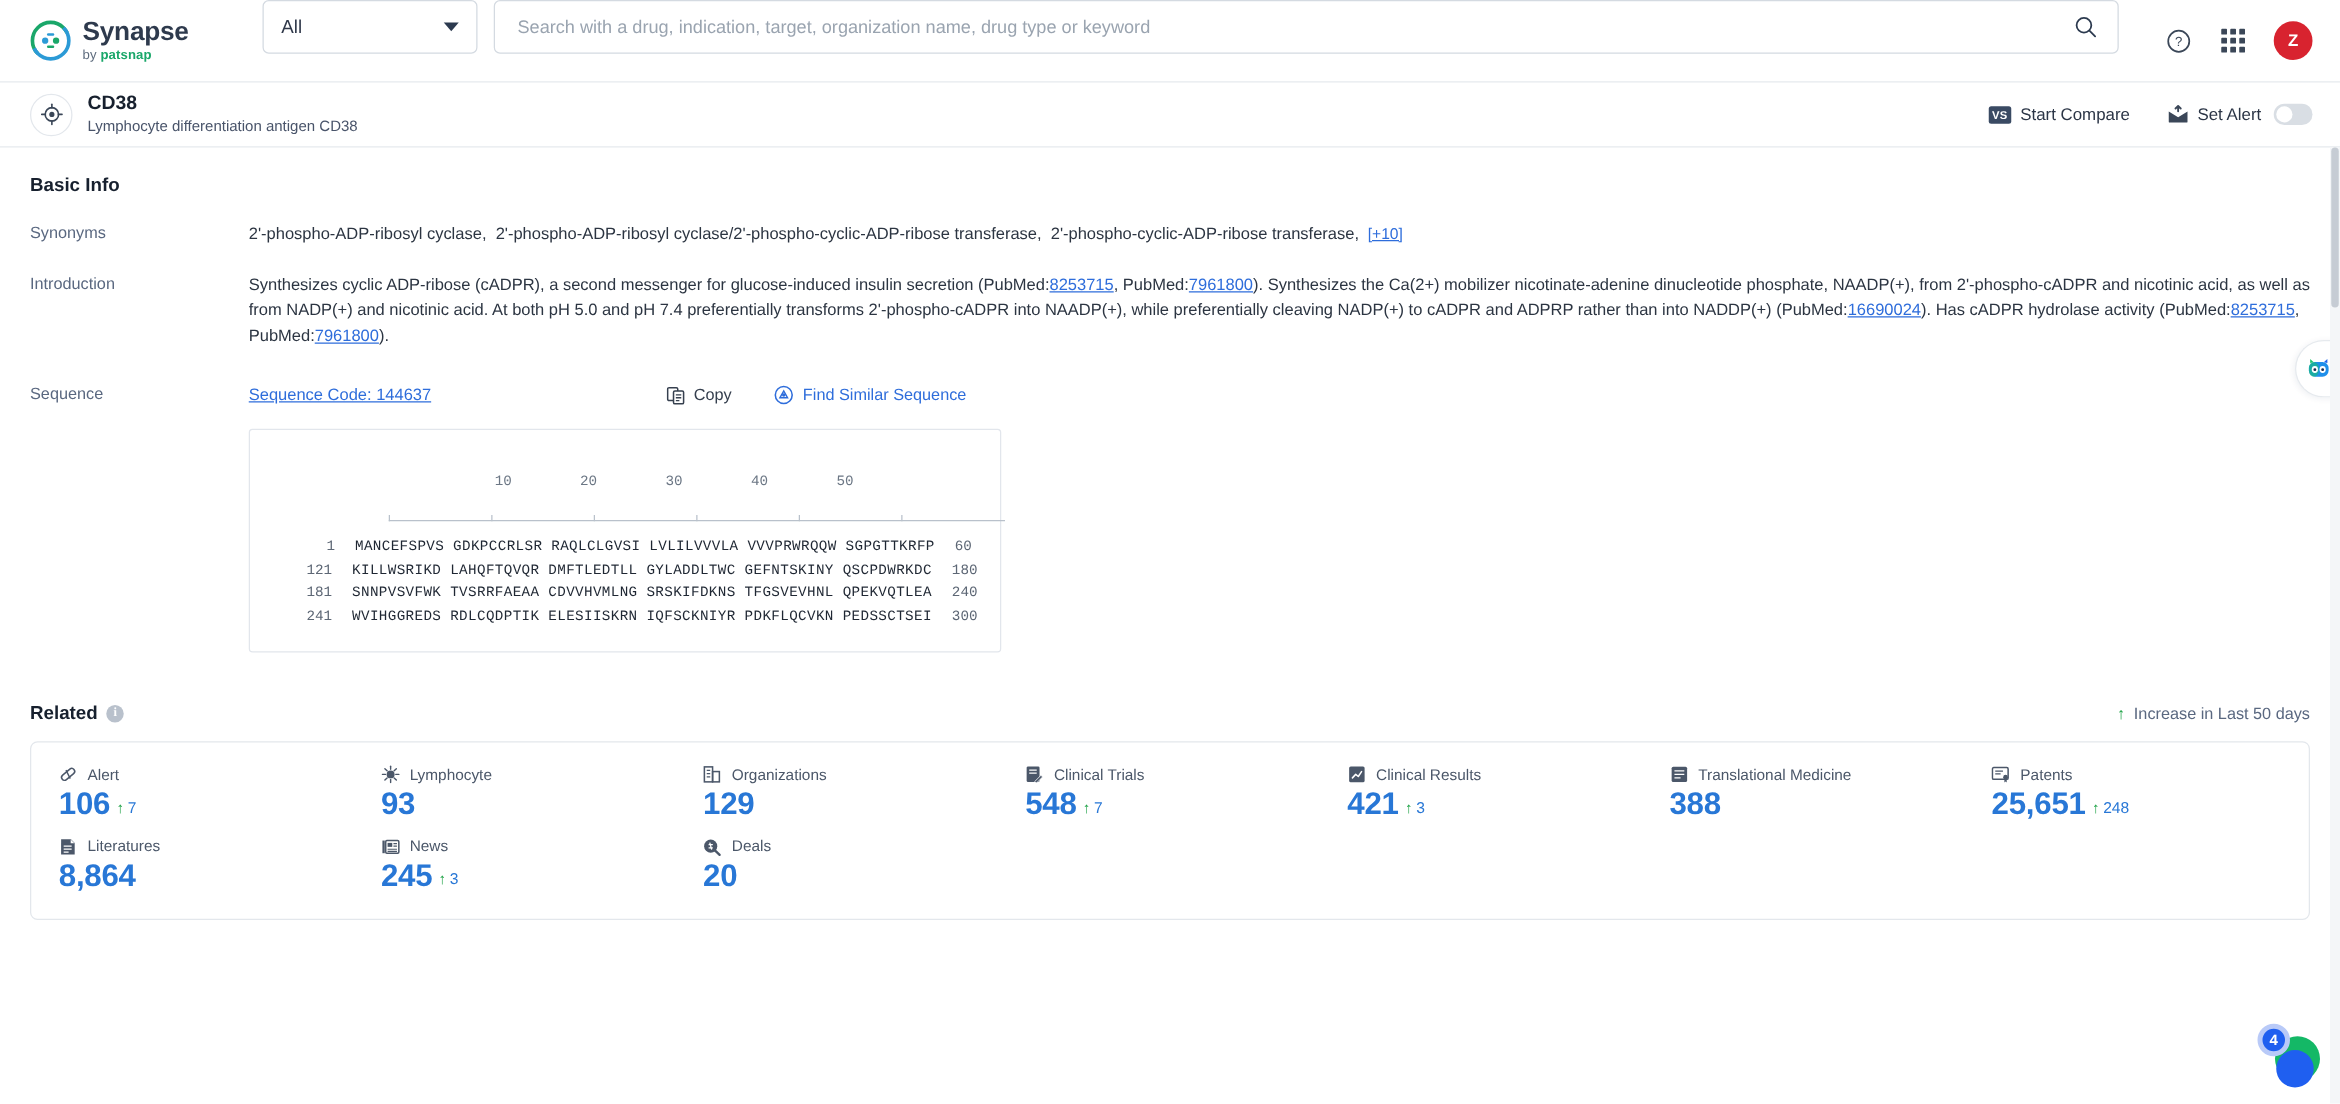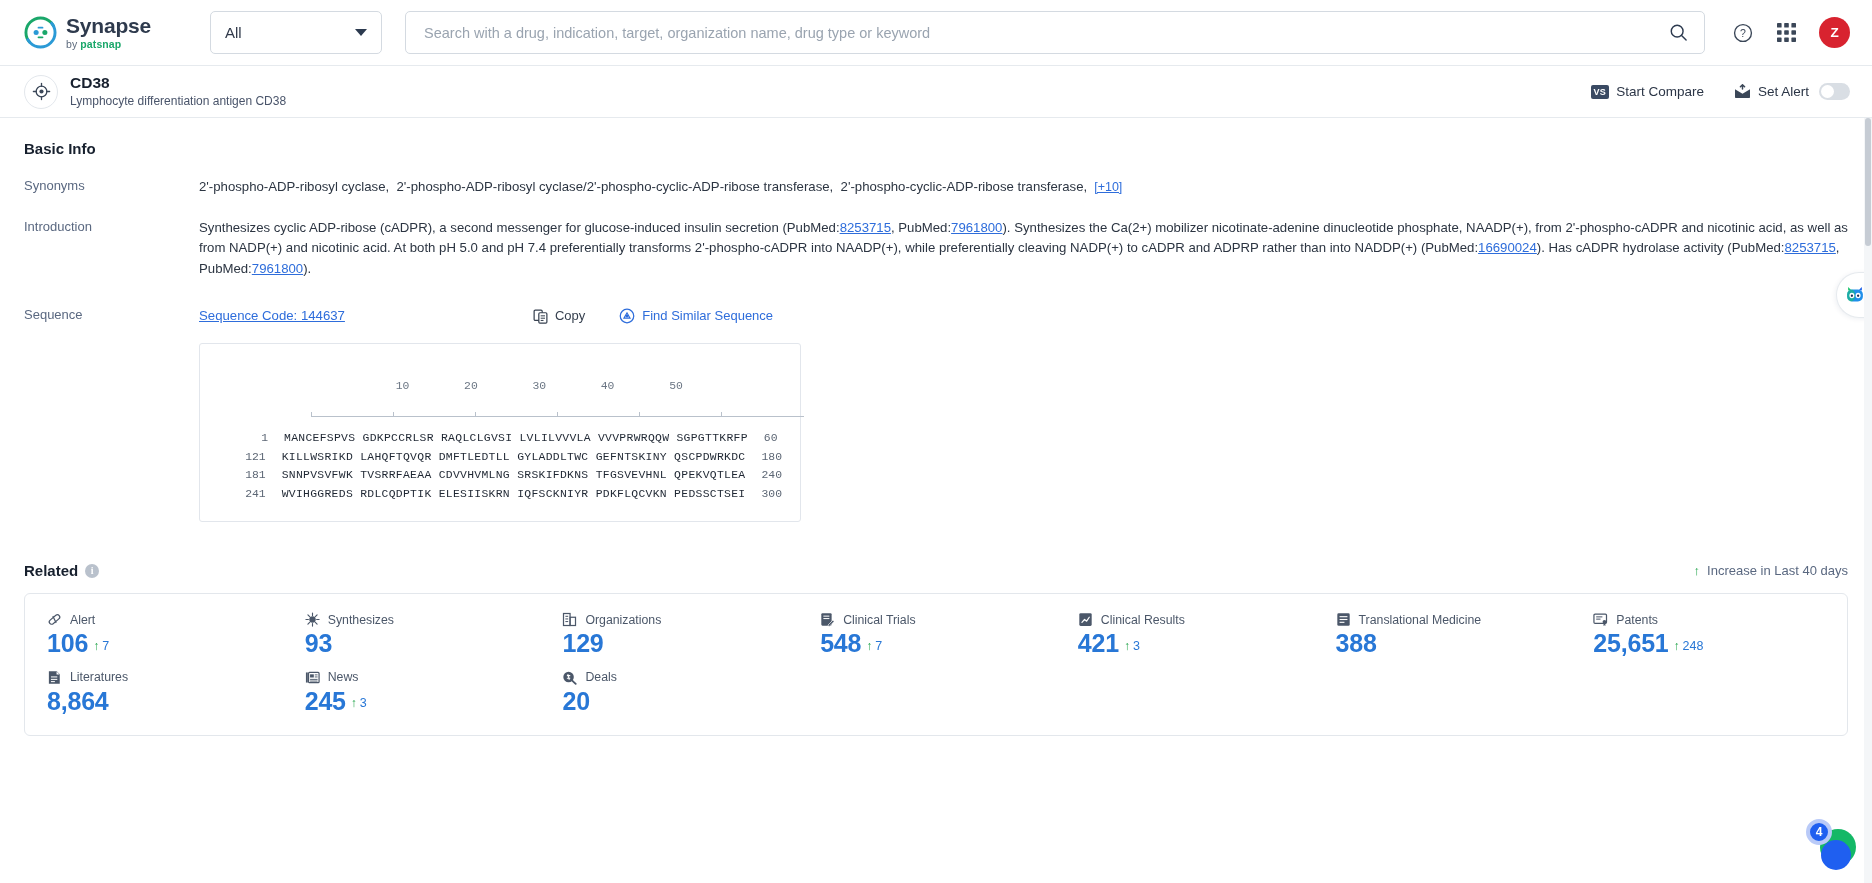--- a/index.html
+++ b/index.html
@@ -10,21 +10,21 @@
     font-family: "Liberation Sans", sans-serif;
     overflow: hidden;
   }
   .app { position: relative; width: 1872px; height: 883px; background: #fff; }
 
   
   .topbar {
     height: 66px; width: 100%;
     background: #ffffff;
     border-bottom: 1px solid #e6eaee;
-    display: flex; align-items: center;
+    display: flex; 
     padding: 0 22px 0 24px;
     position: relative;
   }
   .logo-wrap { display: flex; align-items: center; gap: 9px; width: 150px; flex: none; }
   .logo-mark { width: 33px; height: 33px; flex: none; }
   .logo-text { display: flex; flex-direction: column; line-height: 1; }
   .logo-name { font-size: 21px; font-weight: 700; color: #2e3a4d; letter-spacing: -.2px; }
   .logo-sub { font-size: 10.5px; color: #5d6b7d; margin-top: 3px; letter-spacing: .1px;}
   .logo-sub b { color: #1aa76a; font-weight: 700; }
 
@@ -35,21 +35,21 @@
     background: #fff;
     display: flex; align-items: center; justify-content: space-between;
     padding: 0 14px;
     font-size: 15px; color: #30394a;
     cursor: pointer;
   }
   .caret { width: 0; height: 0; border-left: 6px solid transparent; border-right: 6px solid transparent; border-top: 7px solid #2c3a4f; }
 
   .searchbox {
     flex: 1 1 auto; height: 43px;
-    margin-left: 23px; margin-right: 18px;
+    margin-left: 13px; margin-right: 18px;
     border: 1px solid #d4dae1; border-radius: 5px;
     background: #fff;
     display: flex; align-items: center;
     padding: 0 16px;
     max-width: 1300px;
   }
   .searchbox input {
     flex: 1; border: none; outline: none; background: transparent;
     font-size: 14.5px; color: #2b3342;
     font-family: "Liberation Sans", sans-serif;
@@ -375,21 +375,21 @@
           </div>
         </div>
       </div>
     </div>
 
     <div class="related-head">
       <span class="related-title">Related</span>
       <span class="info-dot">i</span>
       <span class="increase-note">
         <span class="up-arrow">↑</span>
-        <span>Increase in Last 40 days</span>
+        <span>Increase in Last 50 days</span>
       </span>
     </div>
 
     <div class="stats-card">
       <div class="stats-grid">
 
         <div class="stat">
           <div class="stat-head">
             <svg width="15" height="15" viewBox="0 0 16 16">
               <rect x="1.5" y="5.5" width="13" height="5" rx="2.5" fill="none" stroke="#4b5769" stroke-width="1.3" transform="rotate(-40 8 8)"></rect>
@@ -414,21 +414,21 @@
                 <line x1="8" y1="1" x2="8" y2="3.6"></line>
                   <line x1="8" y1="12.4" x2="8" y2="15"></line>
                 <line x1="1" y1="8" x2="3.6" y2="8"></line>
                   <line x1="12.4" y1="8" x2="15" y2="8"></line>
                 <line x1="3.1" y1="3.1" x2="5" y2="5"></line>
                   <line x1="11" y1="11" x2="12.9" y2="12.9"></line>
                 <line x1="12.9" y1="3.1" x2="11" y2="5"></line>
                   <line x1="5" y1="11" x2="3.1" y2="12.9"></line>
               </g>
             </svg>
-            <span class="stat-label">Synthesizes</span>
+            <span class="stat-label">Lymphocyte</span>
           </div>
           <div class="stat-val">
             <span class="stat-num">93</span>
           </div>
         </div>
 
         <div class="stat">
           <div class="stat-head">
             <svg width="15" height="15" viewBox="0 0 16 16">
               <rect x="1.6" y="1.6" width="7" height="12.8" fill="none" stroke="#4b5769" stroke-width="1.3"></rect>

